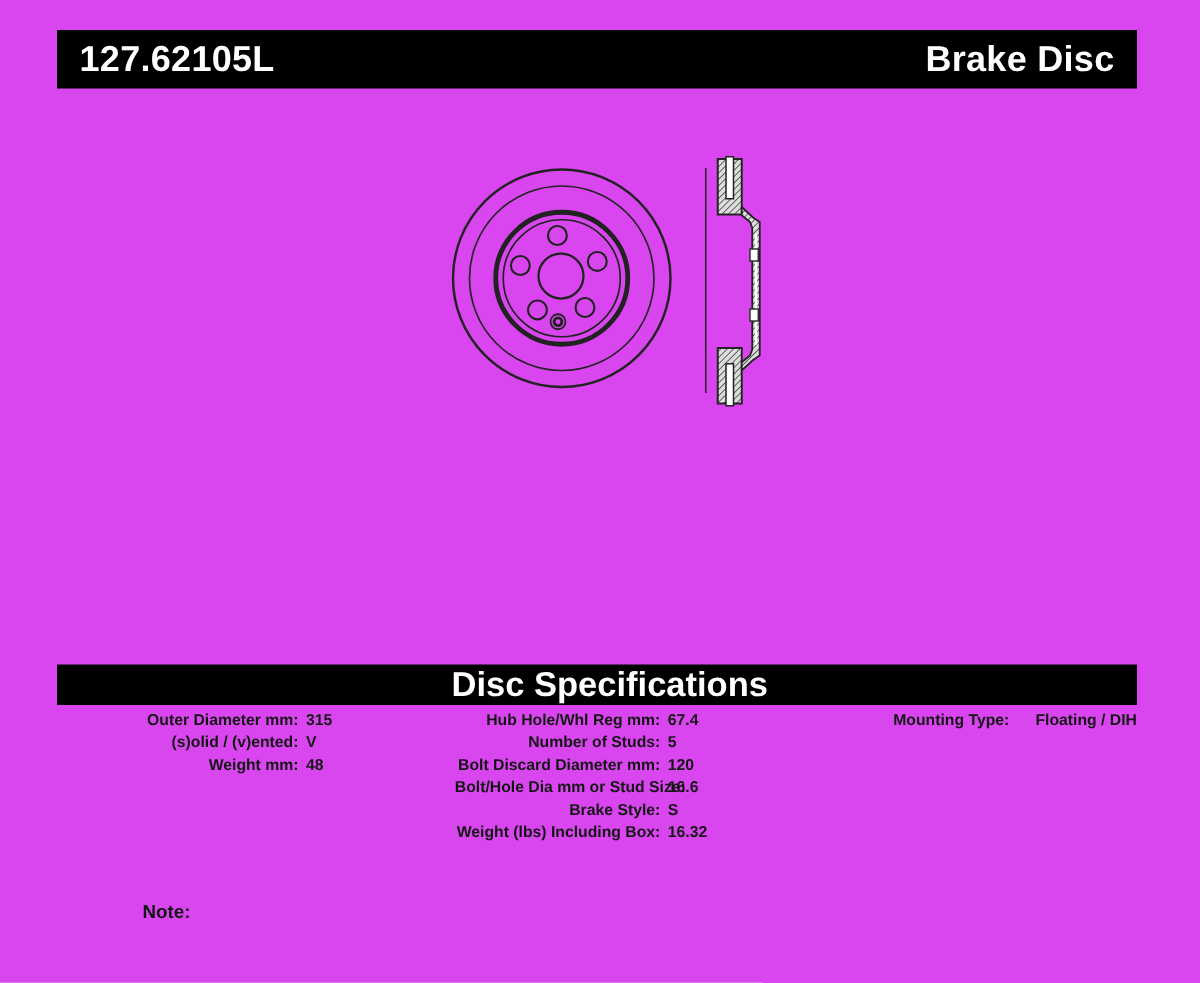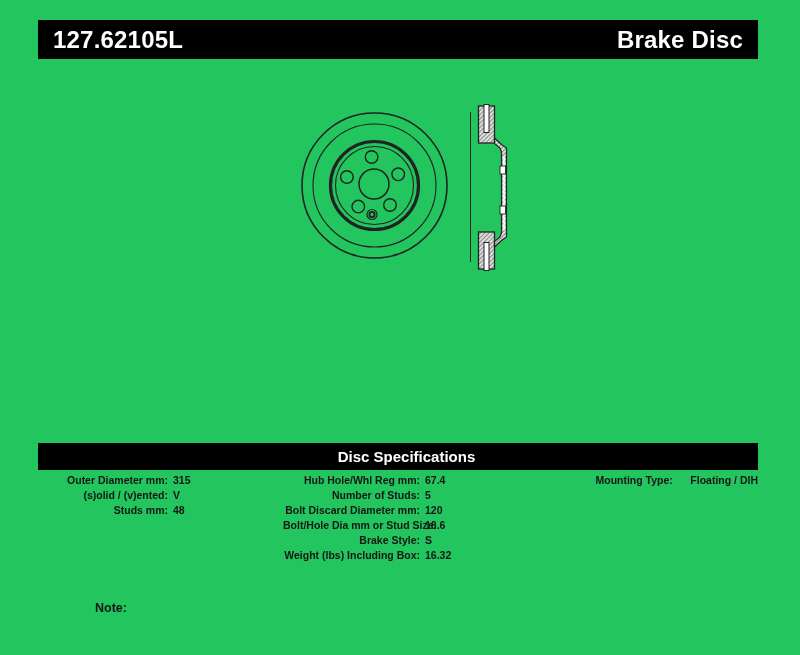--- a/index.html
+++ b/index.html
@@ -4,21 +4,21 @@
 <style>
   * { margin: 0; padding: 0; box-sizing: border-box; }
   html, body { width: 800px; height: 655px; }
   body {
     background: #ffffff;
     font-family: "Liberation Sans", sans-serif;
     position: relative;
     overflow: hidden;
     color: #111;
   }
-  .page { position: absolute; inset: 0; background: #22c55e; }
+  .page { position: absolute; inset: 0; background: #d946ef; }
 
   
   .bar {
     position: absolute;
     left: 38px;
     width: 720px;
     background: #000;
     color: #fff;
     font-weight: bold;
     display: flex;
@@ -29,39 +29,39 @@
     height: 39px;
     justify-content: space-between;
     padding: 0 15px;
     font-size: 24px;
     letter-spacing: 0.2px;
   }
   .section-bar {
     top: 443px;
     height: 27px;
     justify-content: center;
-    font-size: 15px;
+    font-size: 23px;
     padding-left: 17px;
   }
 
   
   .drawing-svg { position: absolute; left: 0; top: 0; width: 800px; height: 655px; }
 
   
   .specs {
     position: absolute;
     left: 38px;
     top: 472px;
     width: 720px;
     display: flex;
     font-size: 10.5px;
     font-weight: bold;
     color: #151515;
   }
-  .spec-col { display: flex; flex-direction: column; }
+  .spec-col { display: flex; flex-direction: column; margin-left: 31px; }
   .spec-col-1 { width: 245px; }
   .spec-col-2 { width: 300px; }
   .spec-col-3 { width: 175px; }
   .spec-row { display: flex; height: 15px; align-items: center; white-space: nowrap; }
   .spec-label { text-align: right; }
   .spec-col-1 .spec-label { width: 130px; }
   .spec-col-2 .spec-label { width: 137px; }
   .spec-col-3 .spec-label { width: 110px; text-align: center; }
   .spec-value { margin-left: 5px; }
 
@@ -140,21 +140,21 @@
     <div class="spec-col spec-col-1">
       <div class="spec-row">
         <span class="spec-label">Outer Diameter mm:</span>
         <span class="spec-value">315</span>
       </div>
       <div class="spec-row">
         <span class="spec-label">(s)olid / (v)ented:</span>
         <span class="spec-value">V</span>
       </div>
       <div class="spec-row">
-        <span class="spec-label">Studs mm:</span>
+        <span class="spec-label">Weight mm:</span>
         <span class="spec-value">48</span>
       </div>
     </div>
 
     <div class="spec-col spec-col-2">
       <div class="spec-row">
         <span class="spec-label">Hub Hole/Whl Reg mm:</span>
         <span class="spec-value">67.4</span>
       </div>
       <div class="spec-row">

